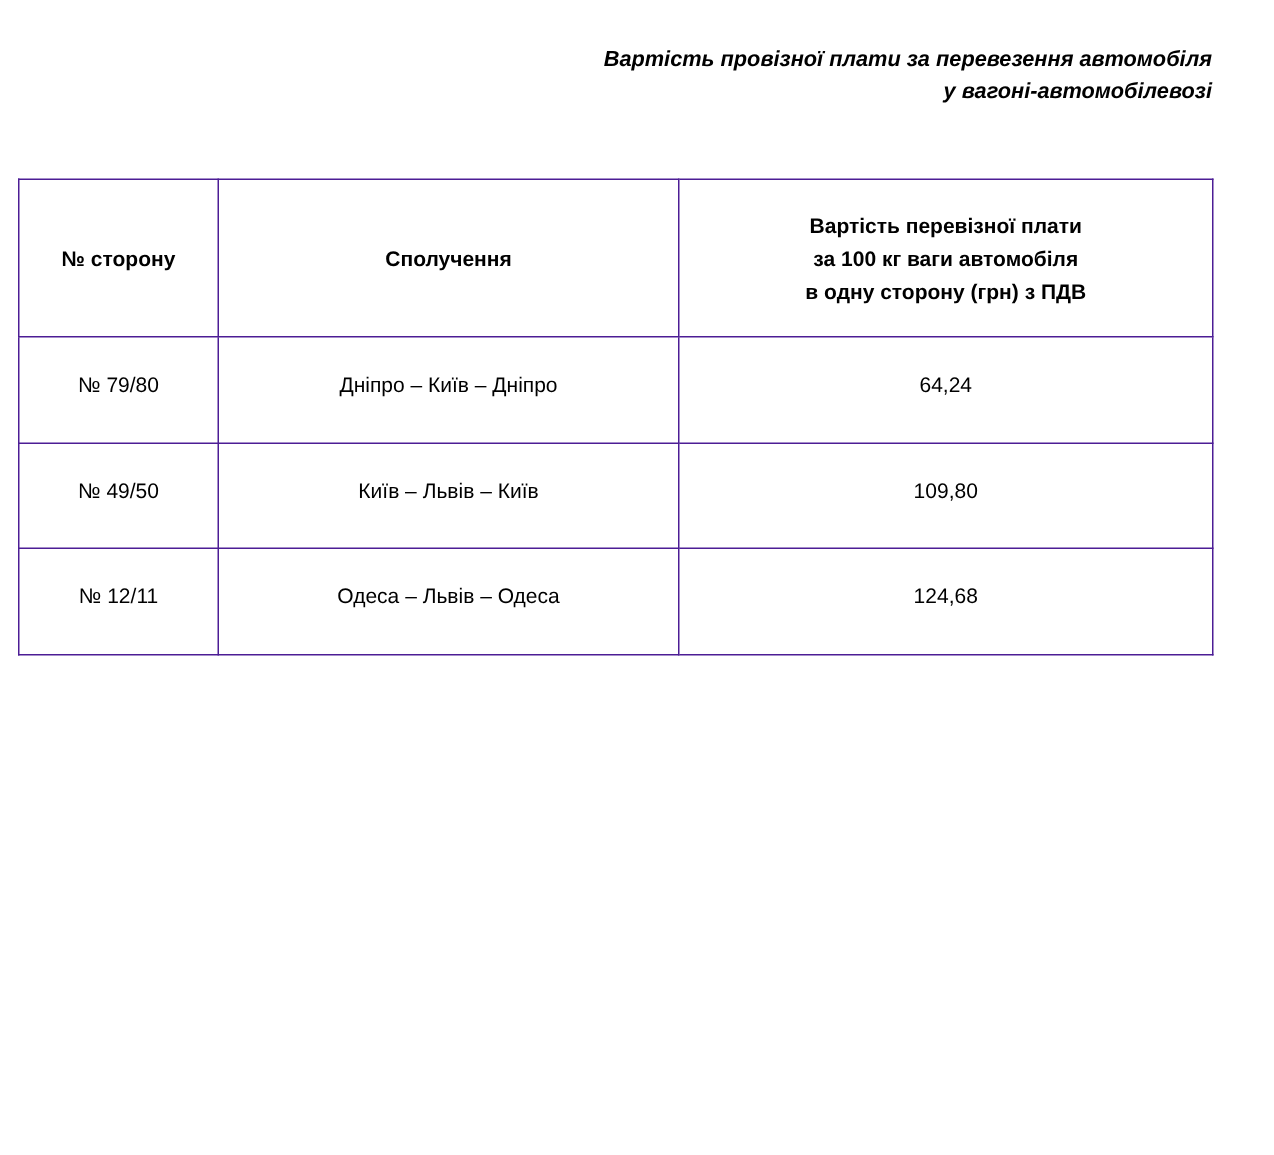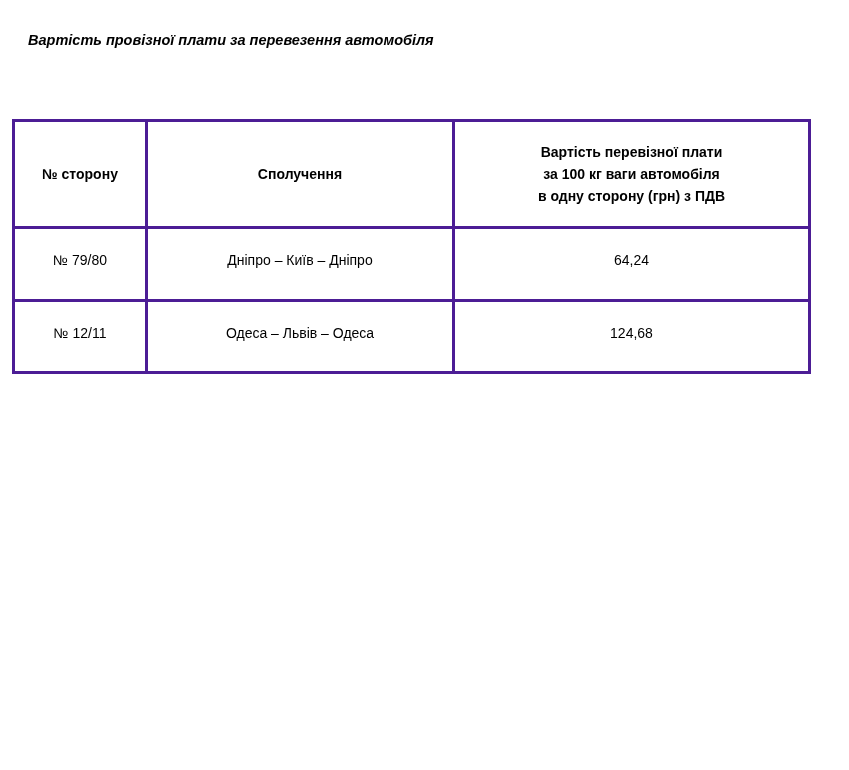--- a/index.html
+++ b/index.html
@@ -12,40 +12,40 @@
   .page {
     position: relative;
     width: 849px;
     height: 770px;
     background: #ffffff;
     overflow: hidden;
   }
   .doc-title {
     position: absolute;
     top: 30px;
-    left: 28px;
+    left: 12px;
     width: 796px;
-    text-align: left;
+    text-align: right;
     font-size: 14.5px;
     font-weight: bold;
     font-style: italic;
     line-height: 21px;
     color: #000000;
   }
   table.fare-table {
     position: absolute;
     top: 119px;
     left: 12px;
     width: 796px;
     border-collapse: collapse;
     table-layout: fixed;
     font-size: 14px;
   }
   table.fare-table td, table.fare-table th {
-    border: 3px solid #4c1d95;
+    border: 1px solid #4c1d95;
     text-align: center;
     vertical-align: middle;
     padding: 0;
     font-weight: normal;
   }
   table.fare-table th {
     font-weight: bold;
     height: 104px;
     line-height: 22px;
   }
@@ -60,20 +60,21 @@
   col.c-route  { width: 307px; }
   col.c-price  { width: 356px; }
 </style>
 </head>
 <body>
 
 <div class="page">
 
   <div class="doc-title">
     <div>Вартість провізної плати за перевезення автомобіля</div>
+    <div>у вагоні-автомобілевозі</div>
   </div>
 
   <table class="fare-table">
     <colgroup>
       <col class="c-train">
       <col class="c-route">
       <col class="c-price">
     </colgroup>
     <thead>
       <tr>
@@ -84,20 +85,25 @@
 в одну сторону (грн) з ПДВ</th>
       </tr>
     </thead>
     <tbody>
       <tr>
         <td>№ 79/80</td>
         <td>Дніпро – Київ – Дніпро</td>
         <td>64,24</td>
       </tr>
       <tr>
+        <td>№ 49/50</td>
+        <td>Київ – Львів – Київ</td>
+        <td>109,80</td>
+      </tr>
+      <tr>
         <td>№ 12/11</td>
         <td>Одеса – Львів – Одеса</td>
         <td>124,68</td>
       </tr>
     </tbody>
   </table>
 
 </div>
 
 </body></html>

